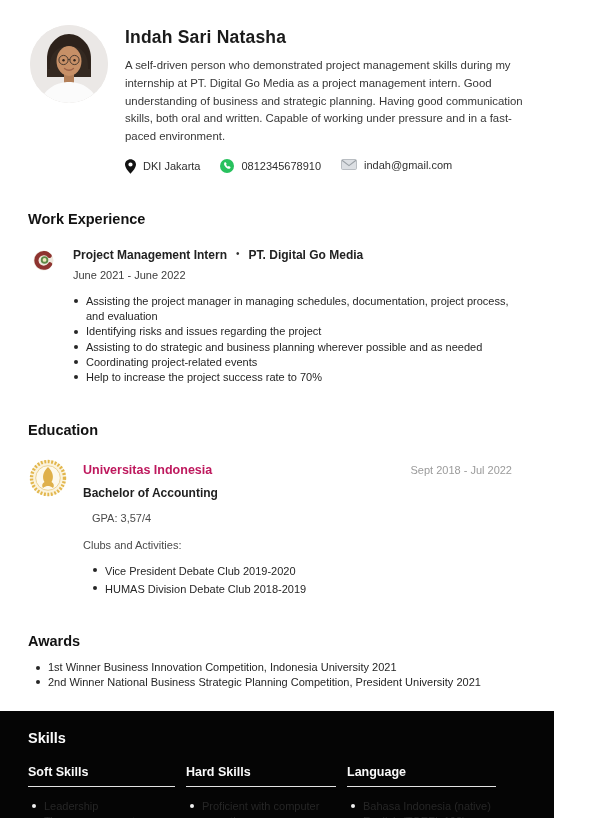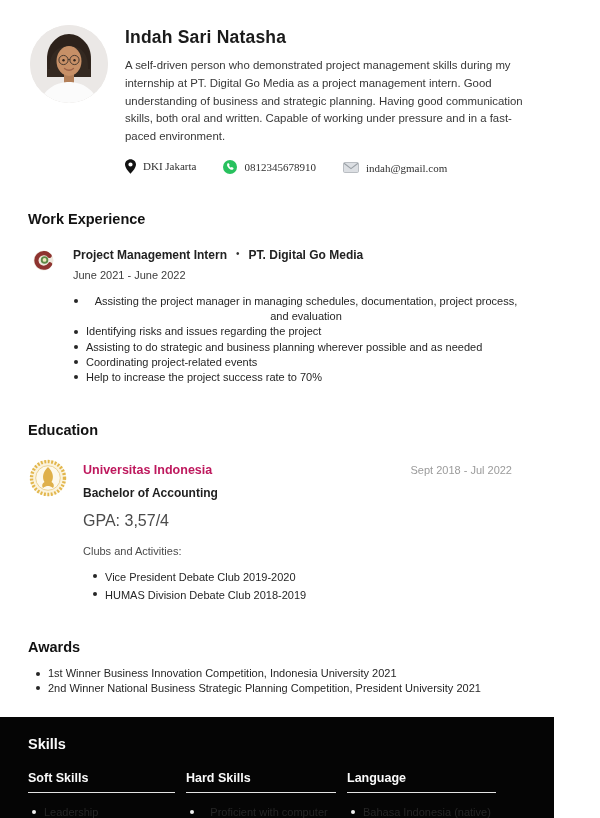--- a/index.html
+++ b/index.html
@@ -7,50 +7,50 @@
   body { font-family:"Liberation Sans", sans-serif; color:#1e1e1e; }
   .page { width:554px; height:818px; background:#ffffff; display:flex; flex-direction:column; overflow:hidden; }
 
   
   .header { display:flex; gap:17px; padding:25px 28px 0 30px; }
   .avatar { width:78px; height:78px; border-radius:50%; overflow:hidden; flex:none; background:#ebe8e6; }
   .avatar svg { display:block; width:100%; height:100%; }
   .header-text { flex:1; padding-top:2px; }
   .name { font-size:17.5px; font-weight:700; color:#1b1b1b; letter-spacing:.2px; }
   .summary { margin-top:9px; font-size:11.4px; line-height:1.56; color:#373737; max-width:452px; }
-  .contact-row { margin-top:13px; display:flex; align-items:flex-end; gap:27px; font-size:11px; color:#2f2f2f;font-family:Liberation Serif, serif; }
+  .contact-row { margin-top:13px; display:flex; align-items:flex-start; gap:20px; font-size:11px; color:#2f2f2f; }
   .contact-item { display:flex; align-items:center; gap:7px; }
   .cicon { display:inline-flex; align-items:center; }
 
   
   section { padding:0 28px; }
   .sec-heading { font-size:14.5px; font-weight:700; color:#121212; }
   .work { margin-top:37px; }
 
   .entry-head { margin-top:21px; display:flex; gap:19px; padding-left:5px; }
   .company-logo { width:21px; height:21px; flex:none; margin-top:2px; }
   .title-row { display:flex; align-items:flex-start; gap:9px; }
   .job-title, .job-company { font-size:12px; font-weight:700; color:#222; }
   .title-sep { font-size:10px; color:#333; }
   .job-period { margin-top:7px; font-size:11px; color:#3d3d3d; }
 
-  ul.bullets { list-style:none;text-align:center; }
+  ul.bullets { list-style:none; }
   ul.bullets li { display:flex; font-size:11px; color:#262626; }
   .dot { width:4px; height:4px; border-radius:50%; background:currentColor; flex:none; margin:5.5px 8px 0 0; }
   .work-bullets { margin-top:13px; padding-left:46px; }
   .work-bullets li { line-height:15.2px; }
 
   
   .education { margin-top:37px; }
   .edu-entry { position:relative; margin-top:21px; display:flex; gap:16px; }
   .edu-logo { width:38px; height:38px; flex:none; margin-left:1px; }
   .edu-period { position:absolute; right:14px; top:5px; font-size:11px; color:#9b9b9b; }
   .school { font-size:12.5px; font-weight:700; color:#be185d; padding-top:4px; }
   .degree { margin-top:9px; font-size:12px; font-weight:700; color:#1f1f1f; }
-  .gpa { margin-top:12px; font-size:16px; color:#4b4b4b; }
+  .gpa { margin-top:12px; font-size:11px; color:#4b4b4b;margin-left:9px; }
   .clubs-label { margin-top:15px; font-size:11px; color:#4b4b4b; }
   .club-bullets { margin-top:11px; padding-left:10px; }
   .club-bullets li { line-height:18px; color:#555; }
 
   
   .awards { margin-top:35px; }
   .award-bullets { margin-top:11px; padding-left:8px; }
   .award-bullets li { line-height:14.8px; color:#242424; }
 
   

